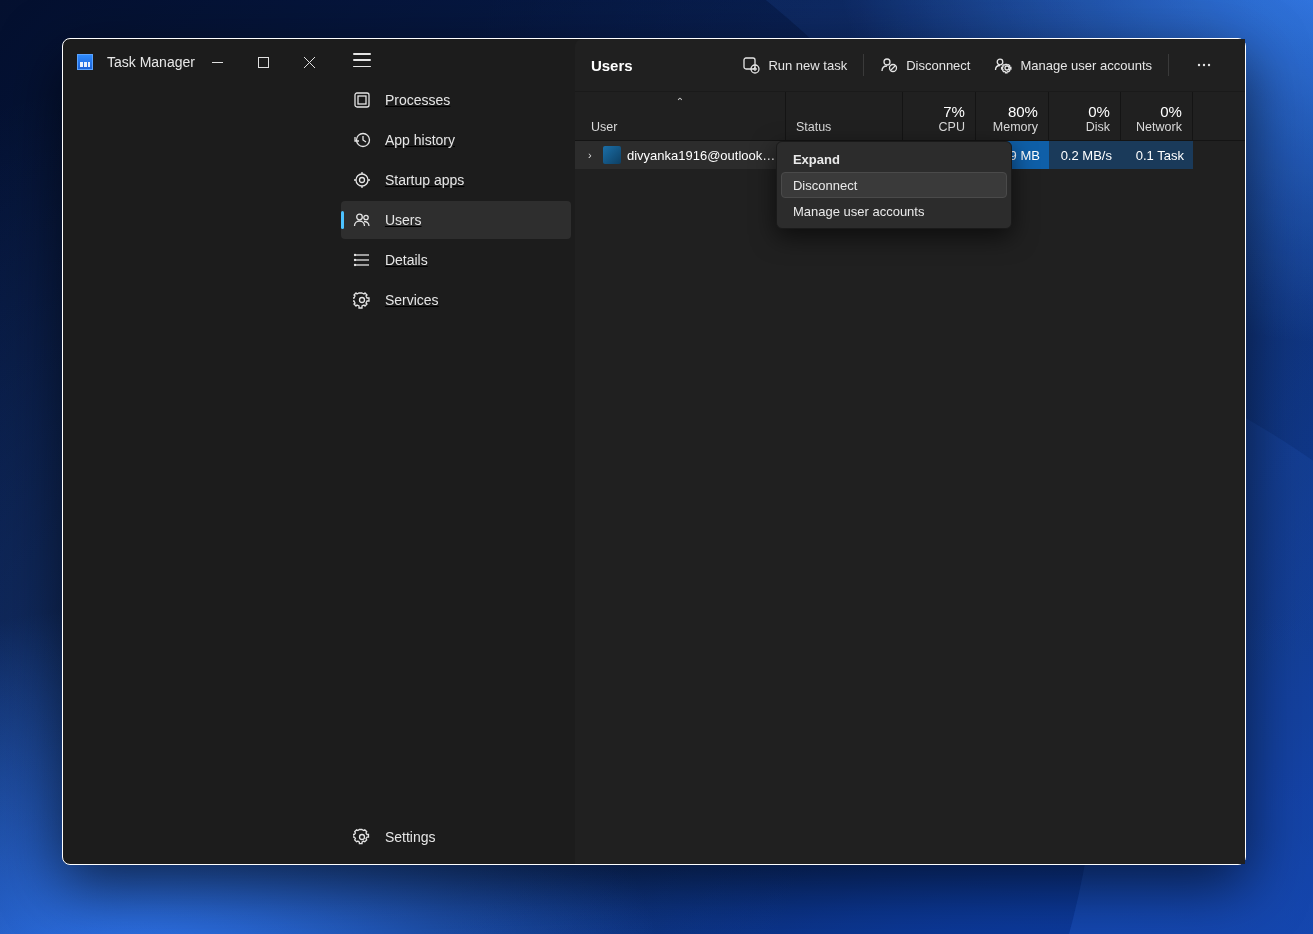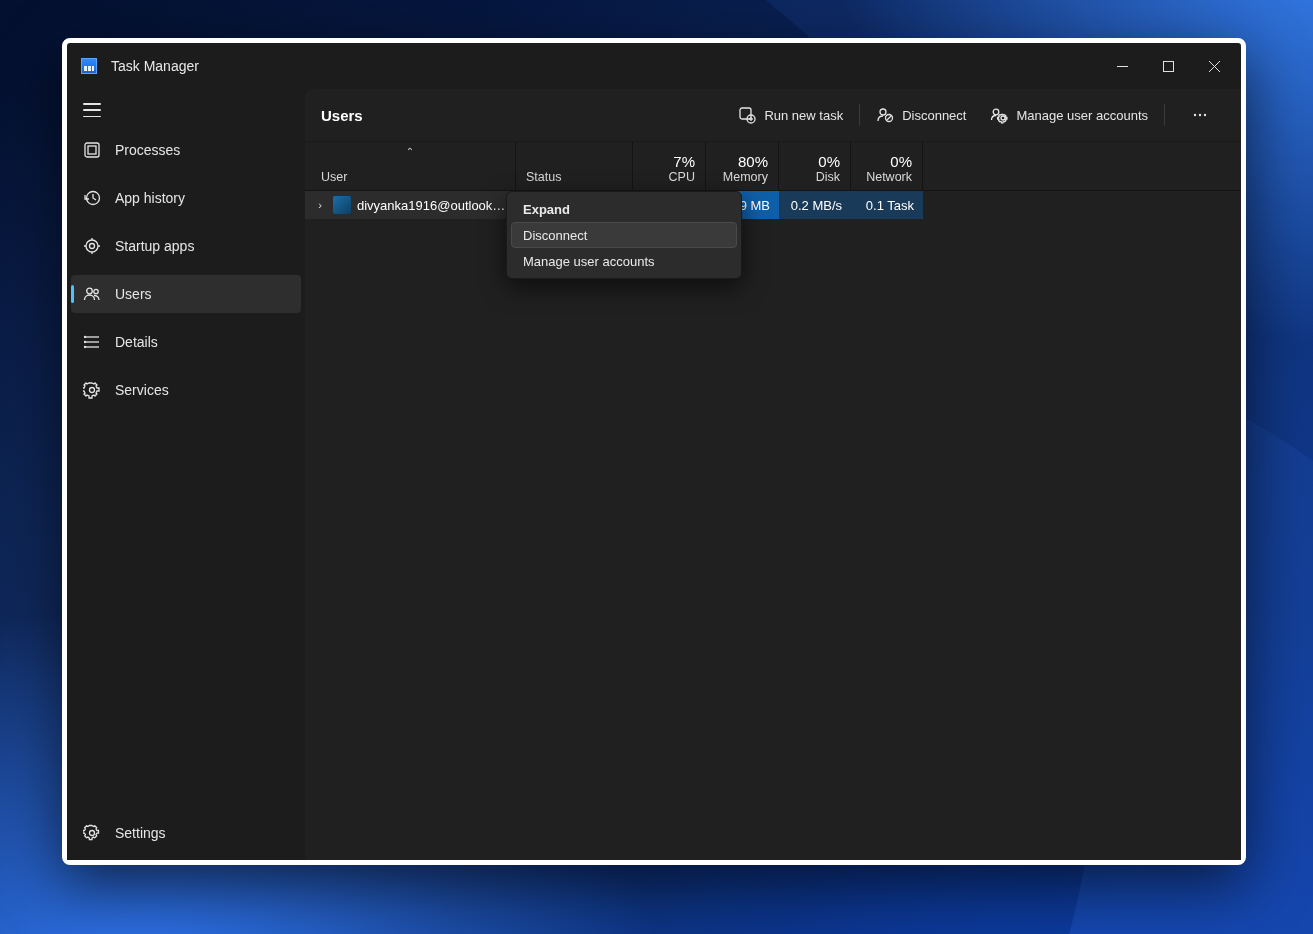--- a/index.html
+++ b/index.html
@@ -13,40 +13,40 @@
   }
   .wallpaper::before,.wallpaper::after{content:"";position:absolute;border-radius:50%;}
   .wallpaper::before{width:1800px;height:1800px;left:-700px;top:-200px;
     background:radial-gradient(closest-side,rgba(80,150,255,0.18),rgba(80,150,255,0) 70%);
     box-shadow:600px 500px 0 0 rgba(60,130,255,0.10), 1000px -300px 0 0 rgba(60,130,255,0.10);}
   .wallpaper::after{width:1600px;height:1600px;left:200px;top:-600px;
     background:radial-gradient(closest-side,rgba(60,130,255,0.08),rgba(0,0,0,0) 70%);}
 
   
   .window{position:absolute;left:62px;top:38px;width:1184px;height:827px;
-    background:#1c1c1c;border:5px solid #ffffff;border-radius:8px;box-sizing:border-box;
-    display:flex;flex-direction:column;box-shadow:0 20px 60px rgba(0,0,0,0.6);}
+    background:#1c1c1c;border:1px solid #ffffff;border-radius:8px;box-sizing:border-box;
+    display:flex;flex-direction:row;box-shadow:0 20px 60px rgba(0,0,0,0.6);}
   .titlebar{height:46px;display:flex;align-items:center;padding:0 4px 0 14px;color:#e8e8e8;font-size:14px;}
   .app-icon{width:16px;height:16px;margin-right:14px;background:linear-gradient(180deg,#2e8bff 0%,#1c62d6 100%);border:1px solid #5aa3ff;box-sizing:border-box;position:relative;}
   .app-icon::after{content:"";position:absolute;left:2px;right:2px;bottom:2px;height:5px;background:linear-gradient(90deg,#fff 0 30%,transparent 30% 40%,#fff 40% 70%,transparent 70% 80%,#fff 80% 100%);opacity:.9;}
   .title-spacer{flex:1;}
   .searchbox{width:400px;height:32px;background:#2d2d2d;border-radius:4px;display:flex;align-items:center;padding:0 12px;color:#bdbdbd;margin-right:160px;}
   .searchbox input{flex:1;background:transparent;border:none;outline:none;color:#e0e0e0;font-size:14px;margin-left:10px;}
   .searchbox input::placeholder{color:#bdbdbd;}
   .win-controls{display:flex;height:100%;}
   .win-btn{width:46px;display:flex;align-items:center;justify-content:center;color:#e0e0e0;}
   .win-btn svg{width:11px;height:11px;stroke:#e0e0e0;stroke-width:1;fill:none;}
 
   .body{flex:1;display:flex;min-height:0;}
   
   .sidebar{width:238px;background:#1c1c1c;display:flex;flex-direction:column;padding:6px 4px 8px 4px;box-sizing:border-box;}
   .hamburger-row{padding:8px 12px 10px 12px;}
   .hamburger{width:18px;height:14px;display:flex;flex-direction:column;justify-content:space-between;}
   .hamburger span{display:block;height:1.5px;background:#e5e5e5;border-radius:1px;}
-  .nav{display:flex;flex-direction:column;gap:10px;margin-top:4px;}
+  .nav{display:flex;flex-direction:column;gap:2px;margin-top:4px;text-decoration:underline;}
   .nav-item{display:flex;align-items:center;height:38px;padding:0 12px;border-radius:4px;color:#e6e6e6;font-size:14px;cursor:default;position:relative;}
   .nav-item.active{background:#2e2e2e;}
   .nav-item.active::before{content:"";position:absolute;left:0px;top:10px;bottom:10px;width:3px;background:#4cc2ff;border-radius:2px;}
   .nav-item .ic{width:18px;height:18px;margin-right:14px;display:flex;align-items:center;justify-content:center;}
   .nav-item .ic svg{width:18px;height:18px;stroke:#e5e5e5;fill:none;stroke-width:1.3;}
   .sidebar-spacer{flex:1;}
   .settings-item{margin-top:auto;}
 
   
   .main{flex:1;display:flex;flex-direction:column;background:#202020;border-top-left-radius:8px;min-width:0;}

